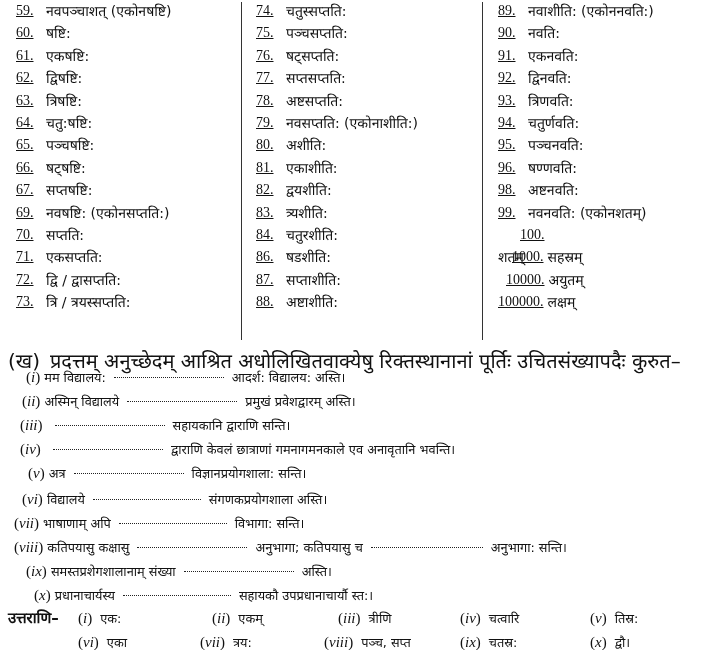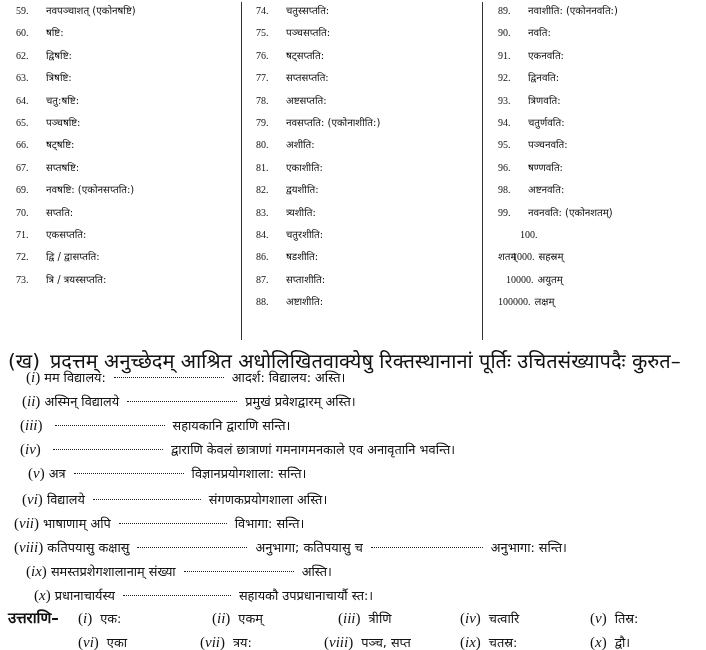--- a/index.html
+++ b/index.html
@@ -13,22 +13,22 @@
     .col-1 { left: 16px; width: 222px; }
     .col-2 { left: 256px; width: 222px; }
     .col-3 { left: 498px; width: 208px; }
     .divider { position: absolute; top: 2px; width: 1px; height: 338px; background: #333; }
     .divider-1 { left: 241px; }
     .divider-2 { left: 482px; }
     .row {
       height: 22.4px; line-height: 22.4px; font-size: 13.4px; white-space: nowrap;
       display: flex;
     }
-    .row .n { font-family: "Liberation Serif", serif; font-size: 10px; min-width: 26px; margin-right: 4px; }
-    .row .w { font-family: "DejaVu Sans", sans-serif; font-size: 10px; }
+    .row .n { font-family: "Liberation Serif", serif; font-size: 14px; min-width: 26px; margin-right: 4px; text-decoration: underline; }
+    .row .w { font-family: "DejaVu Sans", sans-serif; font-size: 14px; }
 
     .exercise { position: absolute; left: 0; top: 340px; width: 706px; }
     .heading {
       position: absolute; left: 8px; top: 8px; white-space: nowrap;
       font-family: "DejaVu Sans", sans-serif; font-weight: normal; font-size: 20px; line-height: 26px;
     }
     .heading .lbl { margin-right: 10px; }
     .item {
       position: absolute; white-space: nowrap; height: 22px; line-height: 22px;
       font-family: "DejaVu Sans", sans-serif; font-size: 12.8px;
@@ -62,20 +62,24 @@
   <div class="divider divider-2"></div>
 
   <div class="col col-1" id="col0">
       <div class="row">
         <span class="n">59.</span>
         <span class="w">नवपञ्चाशत्  (एकोनषष्टि)</span>
       </div>
       <div class="row">
         <span class="n">60.</span>
         <span class="w">षष्टि:</span>
+      </div>
+      <div class="row">
+        <span class="n">61.</span>
+        <span class="w">एकषष्टि:</span>
       </div>
       <div class="row">
         <span class="n">62.</span>
         <span class="w">द्विषष्टि:</span>
       </div>
       <div class="row">
         <span class="n">63.</span>
         <span class="w">त्रिषष्टि:</span>
       </div>
       <div class="row">

